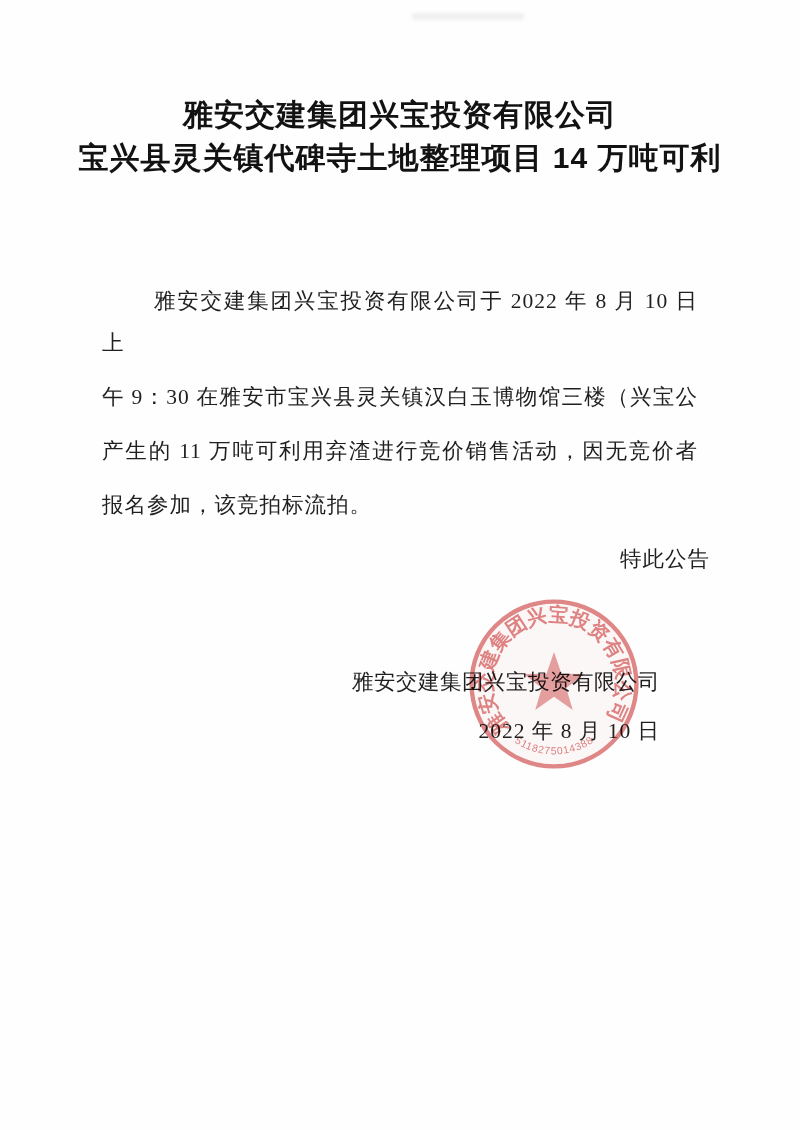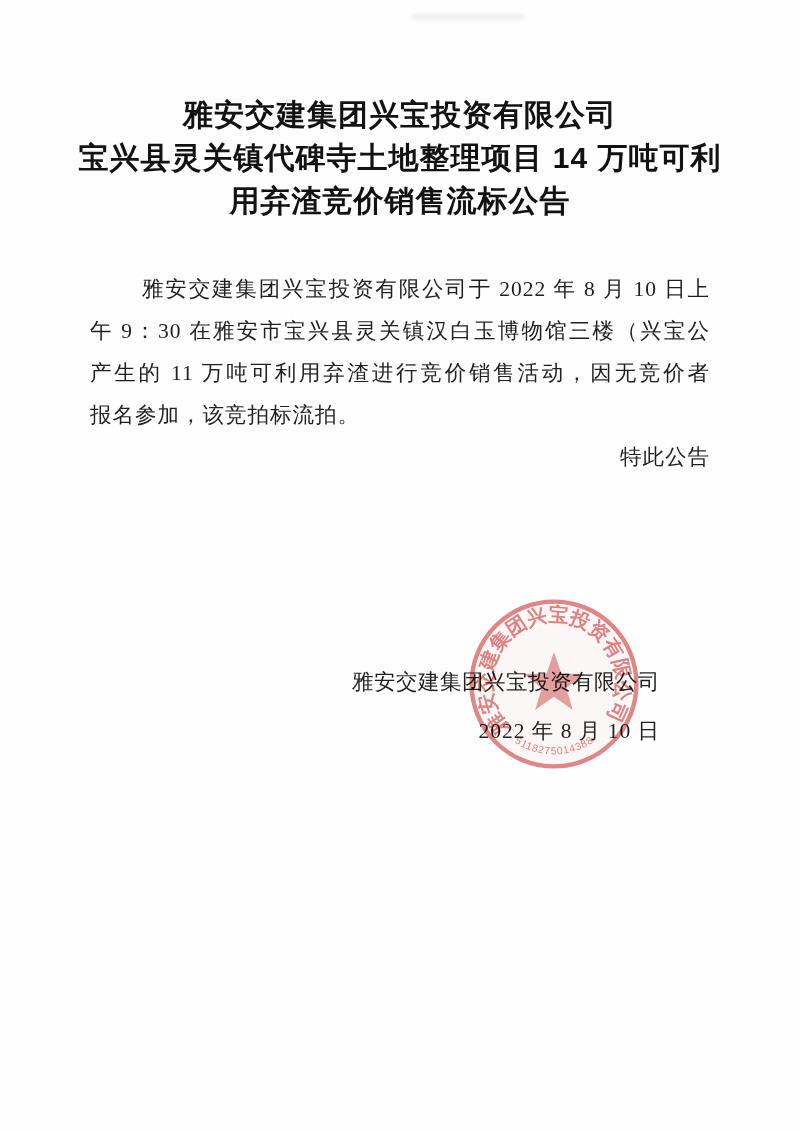--- a/index.html
+++ b/index.html
@@ -43,21 +43,21 @@
   .body-block {
     position: absolute;
     top: 268px;
     left: 90px;
     width: 620px;
     font-size: 21.5px;
     line-height: 42px;
     letter-spacing: 1px;
   }
   .body-line {
-    margin: 0;
+    margin: 12px;
     text-align: justify;
     text-align-last: justify;
   }
   .body-line.first { text-indent: 52px; }
   .body-line.last {
     text-align: center;
     text-align-last: left;
   }
   .closing-line {
     margin: 0;
@@ -100,21 +100,20 @@
 </head>
 <body>
 
 <div class="page">
 
   <div class="scan-artifact"></div>
 
   <div class="title-block">
     <span class="title-line">雅安交建集团兴宝投资有限公司</span>
     <span class="title-line">宝兴县灵关镇代碑寺土地整理项目 14 万吨可利</span>
-    <span class="title-line">用弃渣竞价销售流标公告</span>
   </div>
 
   <div class="body-block">
     <p class="body-line first">雅安交建集团兴宝投资有限公司于 2022 年 8 月 10 日上</p>
     <p class="body-line">午 9：30 在雅安市宝兴县灵关镇汉白玉博物馆三楼（兴宝公</p>
     <p class="body-line">产生的 11 万吨可利用弃渣进行竞价销售活动，因无竞价者</p>
     <p class="body-line last">报名参加，该竞拍标流拍。</p>
     <p class="closing-line">特此公告</p>
   </div>
 

